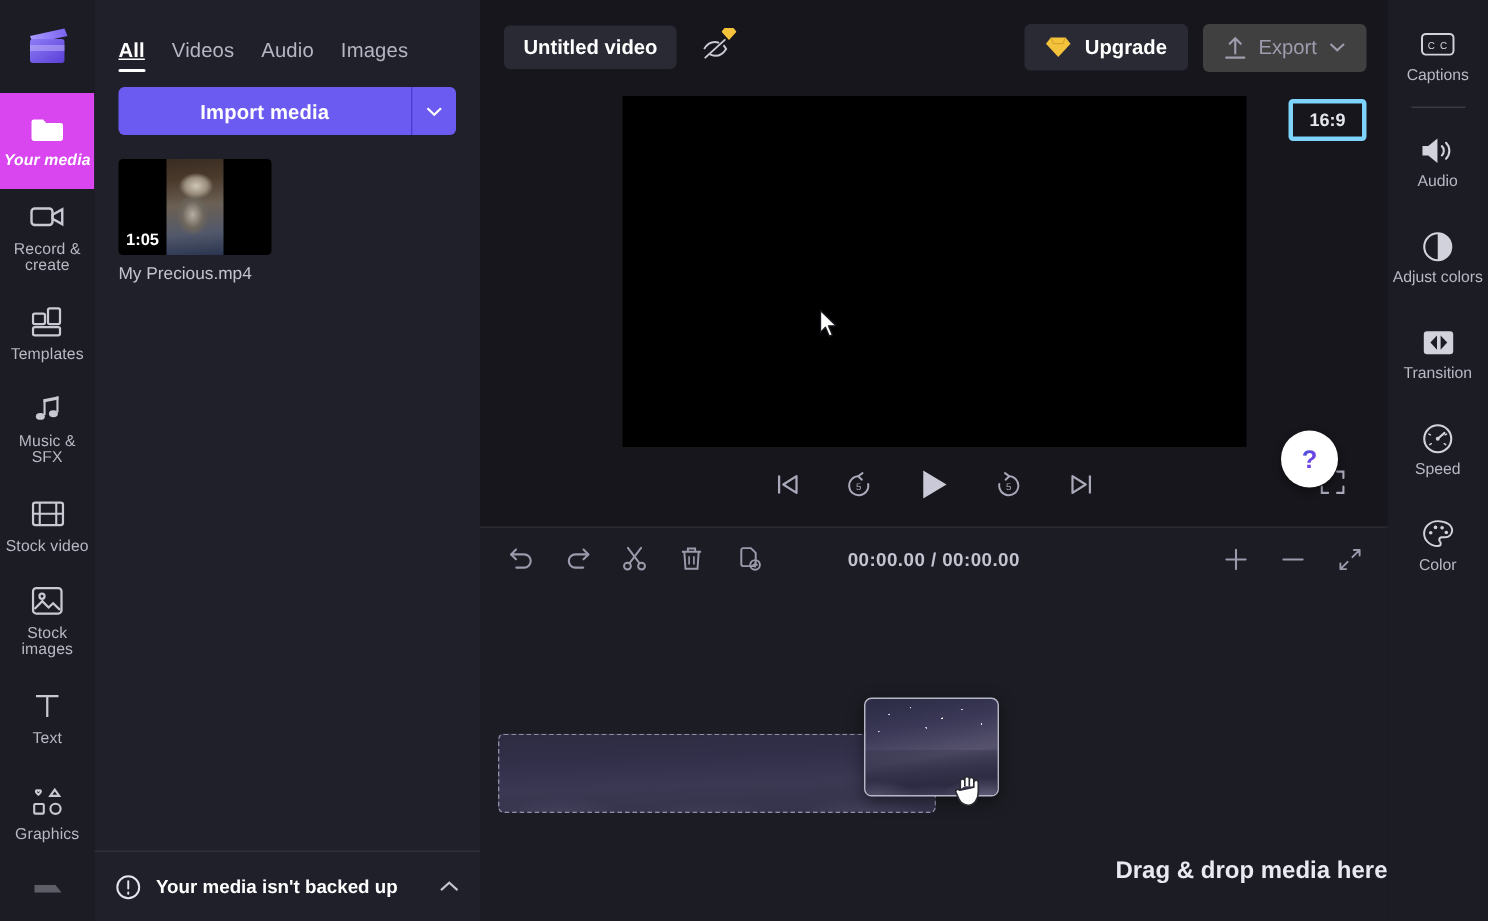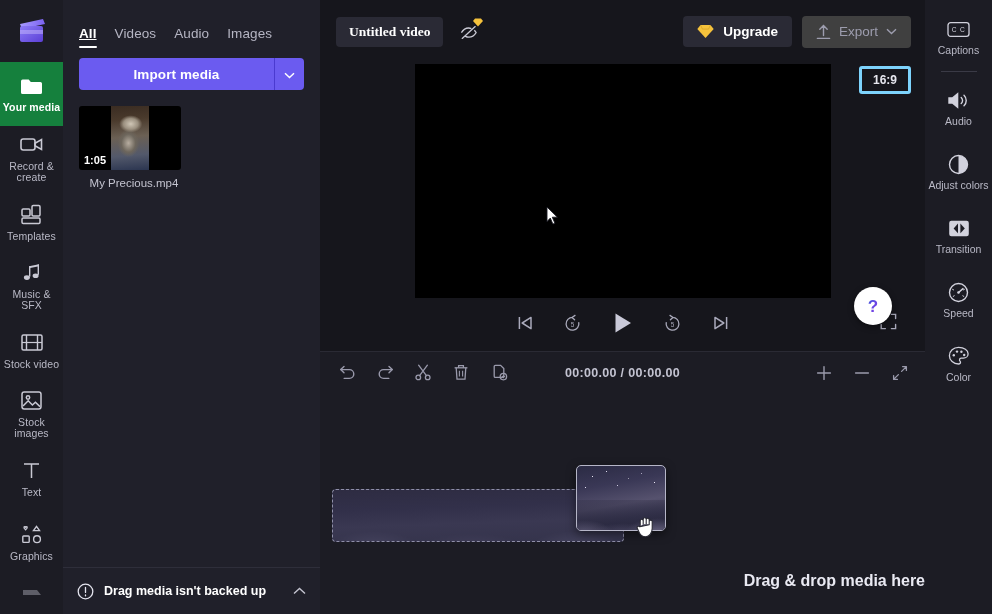--- a/index.html
+++ b/index.html
@@ -24,21 +24,21 @@
     align-items: center; justify-content: center;
   }
   .logo {
     width: 30px; height: 28px; position: relative;
   }
   .rail-item {
     width: 63px; height: 65px; display: flex; flex-direction: column;
     align-items: center; justify-content: center; gap: 4px;
     cursor: pointer; position: relative;
   }
-  .rail-item.active { background: #15803d; }
+  .rail-item.active { background: #d946ef; font-style: italic; }
   .rail-item .ri-icon {
     height: 24px; display: flex; align-items: center; justify-content: center;
     color: #c9c9d4;
   }
   .rail-item.active .ri-icon { color: #ffffff; }
   .rail-label {
     font-size: 10.5px; line-height: 11.5px; color: #b9b9c6;
     text-align: center; letter-spacing: .1px; max-width: 60px;
   }
   .rail-item.active .rail-label { color: #ffffff; font-weight: bold; }
@@ -70,21 +70,21 @@
     border-radius: 4px 0 0 4px; cursor: pointer;
     display: flex; align-items: center; justify-content: center;
     letter-spacing: .1px;
   }
   .import-caret {
     width: 30px; height: 32px; background: #6b5bf0;
     border-radius: 0 4px 4px 0; cursor: pointer;
     display: flex; align-items: center; justify-content: center;
     border-left: 1px solid #4a3ad0; color: #fff;
   }
-  .media-grid { padding: 16px 16px 0 16px; text-align: center; }
+  .media-grid { padding: 16px 16px 0 16px; }
   .media-card { width: 102px; cursor: pointer; }
   .media-thumb {
     width: 102px; height: 64px; border-radius: 3px; overflow: hidden;
     background: #000; position: relative; display: flex;
     align-items: center; justify-content: center;
   }
   .thumb-center {
     width: 38px; height: 64px;
     background:
       radial-gradient(ellipse 16px 12px at 52% 28%, #cfc6b6 0%, #9b9080 45%, rgba(60,52,44,0) 72%),
@@ -111,21 +111,21 @@
   .center {
     flex: 1; height: 614px; display: flex; flex-direction: column;
     background: #16161c; position: relative;
   }
   .topbar {
     height: 63px; display: flex; align-items: center;
     padding: 0 14px 0 16px; gap: 10px;
   }
   .title-chip {
     background: #2a2a35; border-radius: 4px; padding: 7px 13px;
-    font-size: 13.5px; font-weight: bold; color: #fff; cursor: pointer; font-family: Liberation Serif, serif;
+    font-size: 13.5px; font-weight: bold; color: #fff; cursor: pointer;
   }
   .wm-btn {
     position: relative; width: 30px; height: 30px; cursor: pointer;
     display: flex; align-items: center; justify-content: center;
     color: #c9c9d4;
   }
   .wm-crown { position: absolute; top: 1px; right: 0px; }
   .topbar-spacer { flex: 1; }
   .upgrade-btn {
     display: flex; align-items: center; gap: 9px; background: #2a2a35;
@@ -412,21 +412,21 @@
       </div>
     </div>
 
     <div class="backup-bar">
       <span style="color:#e4e4ee;display:flex">
         <svg width="17" height="17" viewBox="0 0 17 17" fill="none" stroke="currentColor" stroke-width="1.3">
             <circle cx="8.5" cy="8.5" r="7.3"></circle>
             <path d="M8.5 4.4v5M8.5 11.9v.9" stroke-linecap="round"></path>
           </svg>
       </span>
-      <span class="backup-text">Drag media isn't backed up</span>
+      <span class="backup-text">Your media isn't backed up</span>
       <span style="color:#c4c4d0;display:flex">
         <svg width="13" height="8" viewBox="0 0 13 8" fill="none" stroke="currentColor" stroke-width="1.4">
             <path d="M1 6.4l5.5-5 5.5 5"></path>
           </svg>
       </span>
     </div>
   </div>
 
   <div class="center">
 

